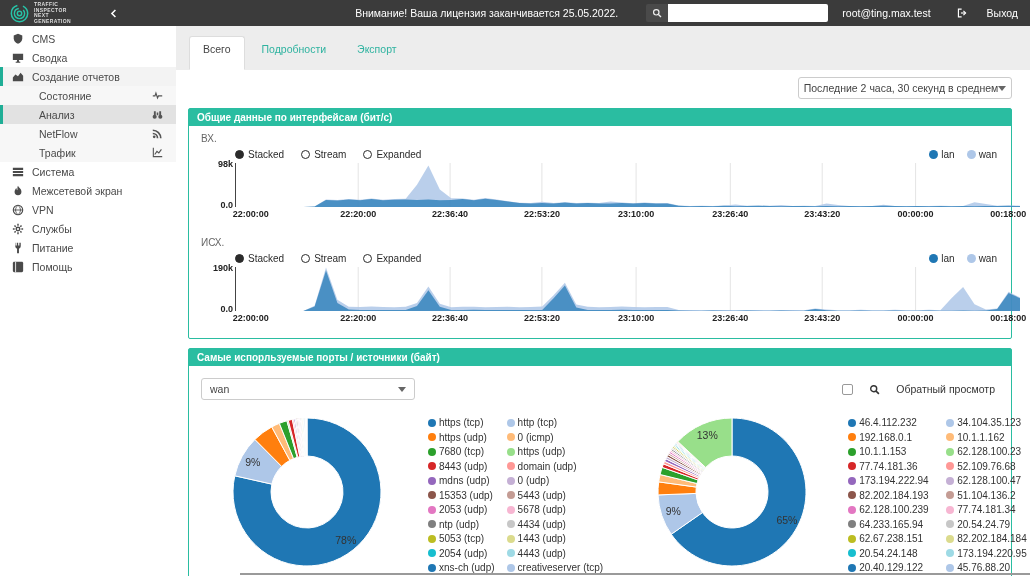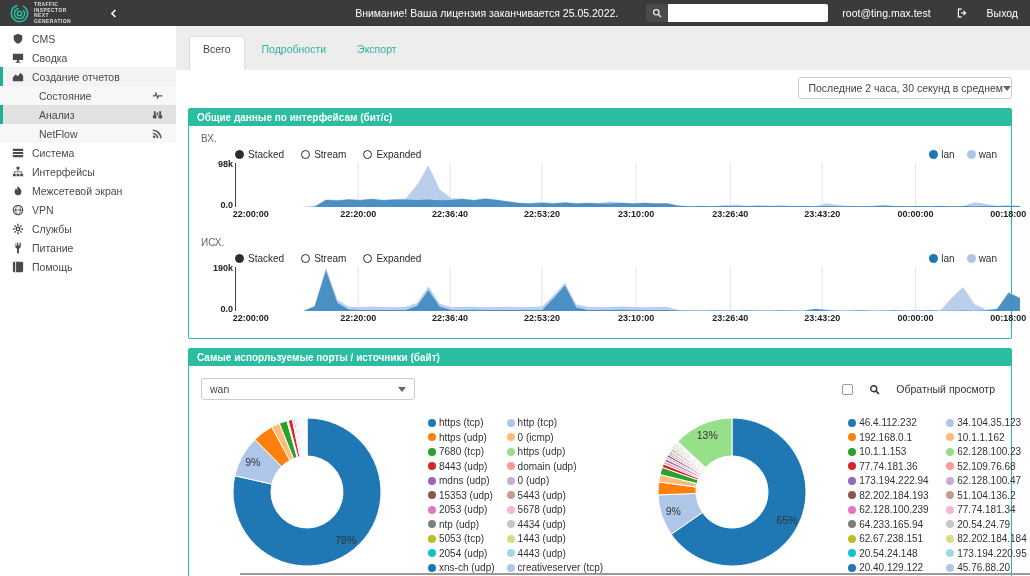--- a/index.html
+++ b/index.html
@@ -32,21 +32,21 @@
   .sub .side-item.selected{background:#e2e2e2;border-left-color:#1fae96}
   .side-item .ric{width:11px;height:11px;margin-left:auto;margin-right:13px;color:#555;flex:none}
 
   
   .main{position:absolute;left:176px;top:26px;width:854px;height:550px}
   .tabs{display:flex;gap:3px;padding:10px 0 0 13px;height:44px}
   .tab{font-size:10.5px;padding:6px 13px 5px;color:#2fb3a0;border:1px solid transparent;border-radius:3px 3px 0 0;cursor:pointer}
   .tab.active{background:#fff;border-color:#ddd;border-bottom-color:#fff;color:#444}
   .content{background:#fff;width:854px;height:514px;position:relative;padding-top:7px}
 
-  .period-select{margin:0 18px 0 auto;width:214px;height:22px;border:1px solid #ccc;border-radius:3px;display:flex;align-items:center;justify-content:flex-end;padding:0 0;font-size:10.5px;color:#444;cursor:pointer;background:#fff}
+  .period-select{margin:0 18px 0 auto;width:214px;height:22px;border:1px solid #ccc;border-radius:3px;display:flex;align-items:center;justify-content:center;padding:0 0;font-size:10.5px;color:#444;cursor:pointer;background:#fff}
   .caret{width:0;height:0;border-left:4px solid transparent;border-right:4px solid transparent;border-top:5px solid #666}
 
   .panel{margin:9px 18px 0 12px;border:1px solid #2abda1;border-radius:2px;background:#fff}
   .panel-header{background:#2abda1;color:#fff;font-size:10px;font-weight:bold;padding:3px 8px}
   .panel-body{padding:4px 10px 14px;position:relative}
 
   .chart-dir-label{font-size:10px;color:#666;margin:3px 0 0 2px}
   .chart-controls{display:flex;align-items:center;margin:5px 2px 3px 36px;font-size:10px;color:#2b2b2b}
   .radio{display:flex;align-items:center;margin-right:17px;cursor:pointer}
   .radio .rb{width:9px;height:9px;border:1.5px solid #2b2b2b;border-radius:50%;margin-right:4px;background:#fff}
@@ -152,32 +152,33 @@
           <path d="M2.4 3h2.4v5H2.4zM9.2 3h2.4v5H9.2zM6 4.5h2v3.4H6z"></path>
         </svg>
       </div>
       <div class="side-item">
         <span class="lbl">NetFlow</span>
         <svg class="ric" viewBox="0 0 14 14">
           <circle cx="2.8" cy="11.2" r="1.7"></circle>
           <path d="M1 5.9a7.1 7.1 0 0 1 7.1 7.1H6A5 5 0 0 0 1 8zM1 1.8A11.2 11.2 0 0 1 12.2 13h-2.1A9.1 9.1 0 0 0 1 3.9z"></path>
         </svg>
       </div>
+      <div class="side-item">
+        <span class="lbl">Трафик</span>
+        <svg class="ric" viewBox="0 0 14 14">
+          <path d="M1 1v12h12v-1.4H2.4V1z"></path>
+          <path d="M3.5 9.5l2.8-4 2.4 2L12 3" fill="none" stroke="currentColor" stroke-width="1.4"></path>
+        </svg>
+      </div>
     </div>
     <div class="side-item">
       <svg class="ic" viewBox="0 0 14 14">
         <path d="M1 2h12v2.6H1zM1 5.7h12v2.6H1zM1 9.4h12V12H1z"></path>
       </svg>
       <span class="lbl">Система</span>
-    </div>
-    <div class="side-item">
-      <svg class="ic" viewBox="0 0 14 14">
-        <path d="M5.3 1h3.4v3H5.3zM1 9h3.4v3H1zM5.3 9h3.4v3H5.3zM9.6 9H13v3H9.6zM6.5 4h1v1.6h-1zM2.2 8.6h1V7.3h7.6v1.3h1V6.3H2.2z"></path>
-      </svg>
-      <span class="lbl">Интерфейсы</span>
     </div>
     <div class="side-item">
       <svg class="ic" viewBox="0 0 14 14">
         <path d="M7 1c1 2.5 4 3.6 4 6.9a4 4 0 0 1-8 0c0-2 1.2-3 2-4.4.4 1 .3 1.8 1.3 2.5C6.5 4 6 2.5 7 1z"></path>
       </svg>
       <span class="lbl">Межсетевой экран</span>
     </div>
     <div class="side-item">
       <svg class="ic" viewBox="0 0 14 14">
         <circle cx="7" cy="7" r="5.5" fill="none" stroke="currentColor" stroke-width="1.3"></circle>

